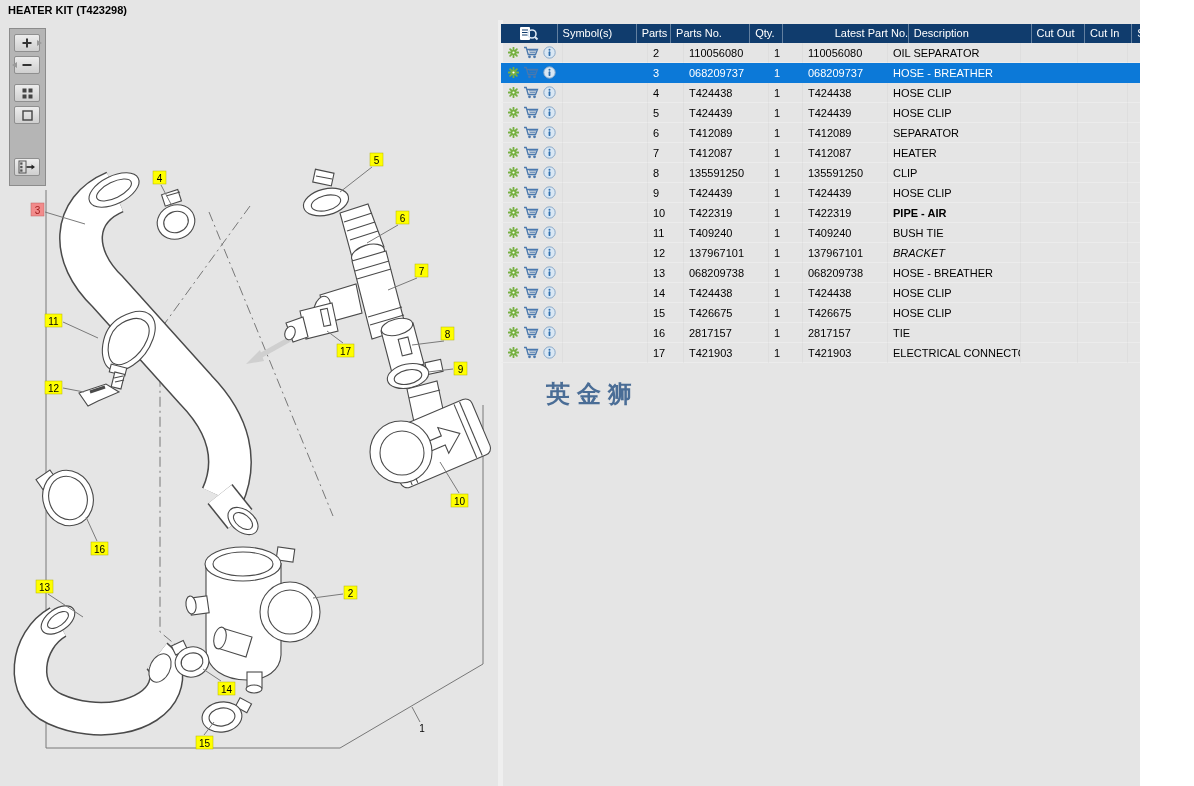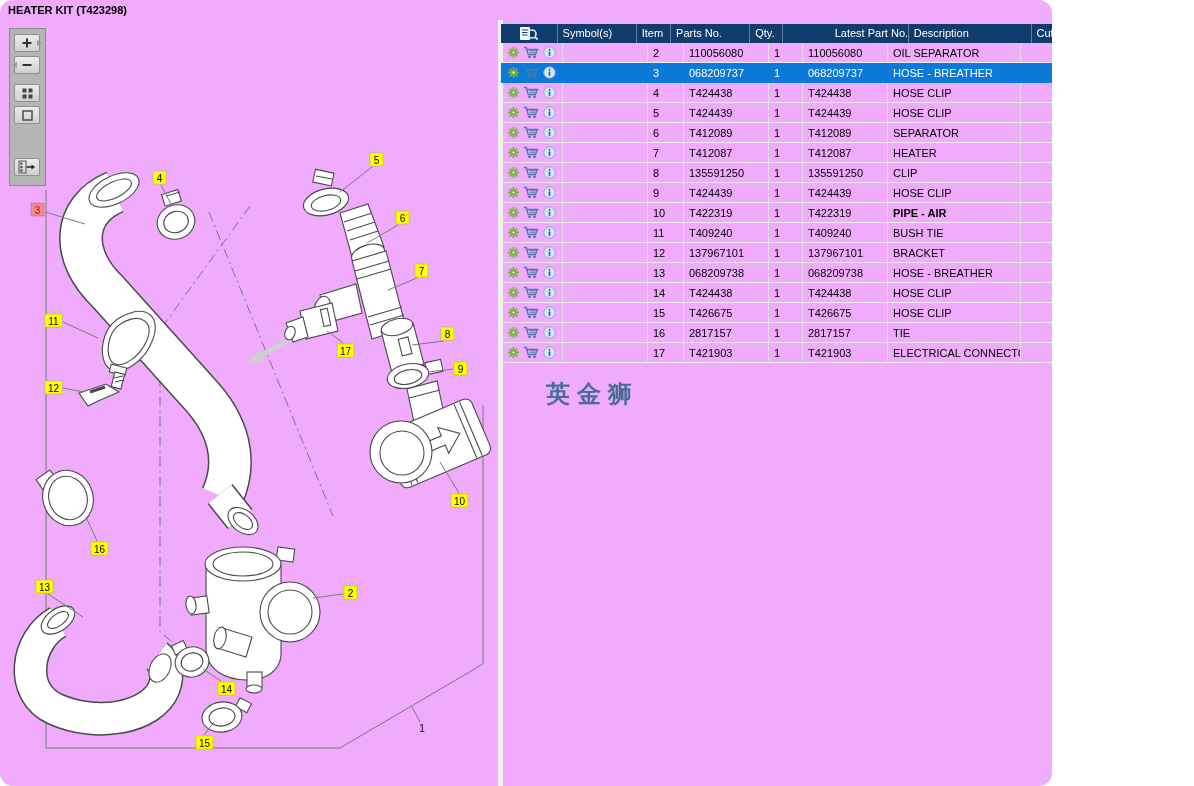--- a/index.html
+++ b/index.html
@@ -1,17 +1,17 @@
 <!DOCTYPE html>
 <html><head>
 <meta charset="utf-8">
 <style>
   html,body{margin:0;padding:0;background:#fff;}
-  #stage{position:relative;width:1052px;height:786px;overflow:hidden;background:#f0abfc;
-         font-family:"Liberation Sans","DejaVu Sans",sans-serif;border-radius:13px;}
+  #stage{position:relative;width:1140px;height:786px;overflow:hidden;background:#e5e5e5;
+         font-family:"Liberation Sans","DejaVu Sans",sans-serif;}
   
   #page-title{position:absolute;left:8px;top:4px;font-size:11px;font-weight:bold;color:#000;}
   
   #toolbar{position:absolute;left:9px;top:28px;width:37px;height:158px;background:#b5b5b5;
            border:1px solid #8c8c8c;box-sizing:border-box;}
   .tbtn{position:absolute;left:4px;width:26px;height:18px;background:linear-gradient(#ededed,#cfcfcf);
         border:1px solid #8f8f8f;border-radius:2px;display:flex;align-items:center;justify-content:center;
         box-sizing:border-box;}
   .tbtn:nth-child(1){top:5px}.tbtn:nth-child(2){top:27px}.tbtn:nth-child(3){top:55px}
   .tbtn:nth-child(4){top:77px}.tbtn:nth-child(5){top:129px}
@@ -328,21 +328,21 @@
               <rect x="1" y="1" width="10" height="13" rx="1" fill="#fff"></rect>
               <line x1="3" y1="4" x2="9" y2="4" stroke="#103C6D"></line>
               <line x1="3" y1="6.5" x2="9" y2="6.5" stroke="#103C6D"></line>
               <line x1="3" y1="9" x2="9" y2="9" stroke="#103C6D"></line>
               <circle cx="13" cy="8" r="4" fill="none" stroke="#dce8f4" stroke-width="1.6"></circle>
               <line x1="16" y1="11" x2="18.5" y2="13.5" stroke="#dce8f4" stroke-width="2"></line>
             </svg>
           </span>
         </div>
         <div class="th" style="width: 85px;">Symbol(s)</div>
-        <div class="th" style="width: 36px;">Item</div>
+        <div class="th" style="width: 36px;">Parts</div>
         <div class="th" style="width: 85px;">Parts No.</div>
         <div class="th" style="width: 34px;">Qty.</div>
         <div class="th" style="width: 85px; margin-left: 47px;">Latest Part No.</div>
         <div class="th" style="width: 133px;">Description</div>
         <div class="th" style="width: 57px;">Cut Out</div>
         <div class="th" style="width: 50px;">Cut In</div>
         <div class="th" style="width: 66px;">Symbol</div>
       </div>
     <div id="tbody">
         <div class="tr">
@@ -784,21 +784,21 @@
                 <circle cx="6.5" cy="3.7" r="1" fill="#2F6FAD"></circle>
                 <rect x="5.6" y="5.3" width="1.8" height="4.8" rx="0.9" fill="#2F6FAD"></rect>
               </svg>
             </span>
           </div>
           <div class="td" style="width: 85px;"></div>
           <div class="td" style="width: 36px;">12</div>
           <div class="td" style="width: 85px;">137967101</div>
           <div class="td" style="width: 34px;">1</div>
           <div class="td" style="width: 85px;">137967101</div>
-          <div class="td" style="width: 133px;">BRACKET</div>
+          <div class="td" style="width: 133px; font-style: italic;">BRACKET</div>
           <div class="td" style="width: 57px;"></div>
           <div class="td" style="width: 50px;"></div>
           <div class="td" style="width: 66px;"></div>
         </div>
         <div class="tr">
           <div class="td icon-col" style="width: 62px;">
             <span class="icon-wrap">
               <svg width="11" height="11" viewBox="0 0 12 12">
                 <g stroke="#76B041" stroke-width="2" stroke-linecap="round">
                   <line x1="6" y1="0.8" x2="6" y2="11.2"></line>

